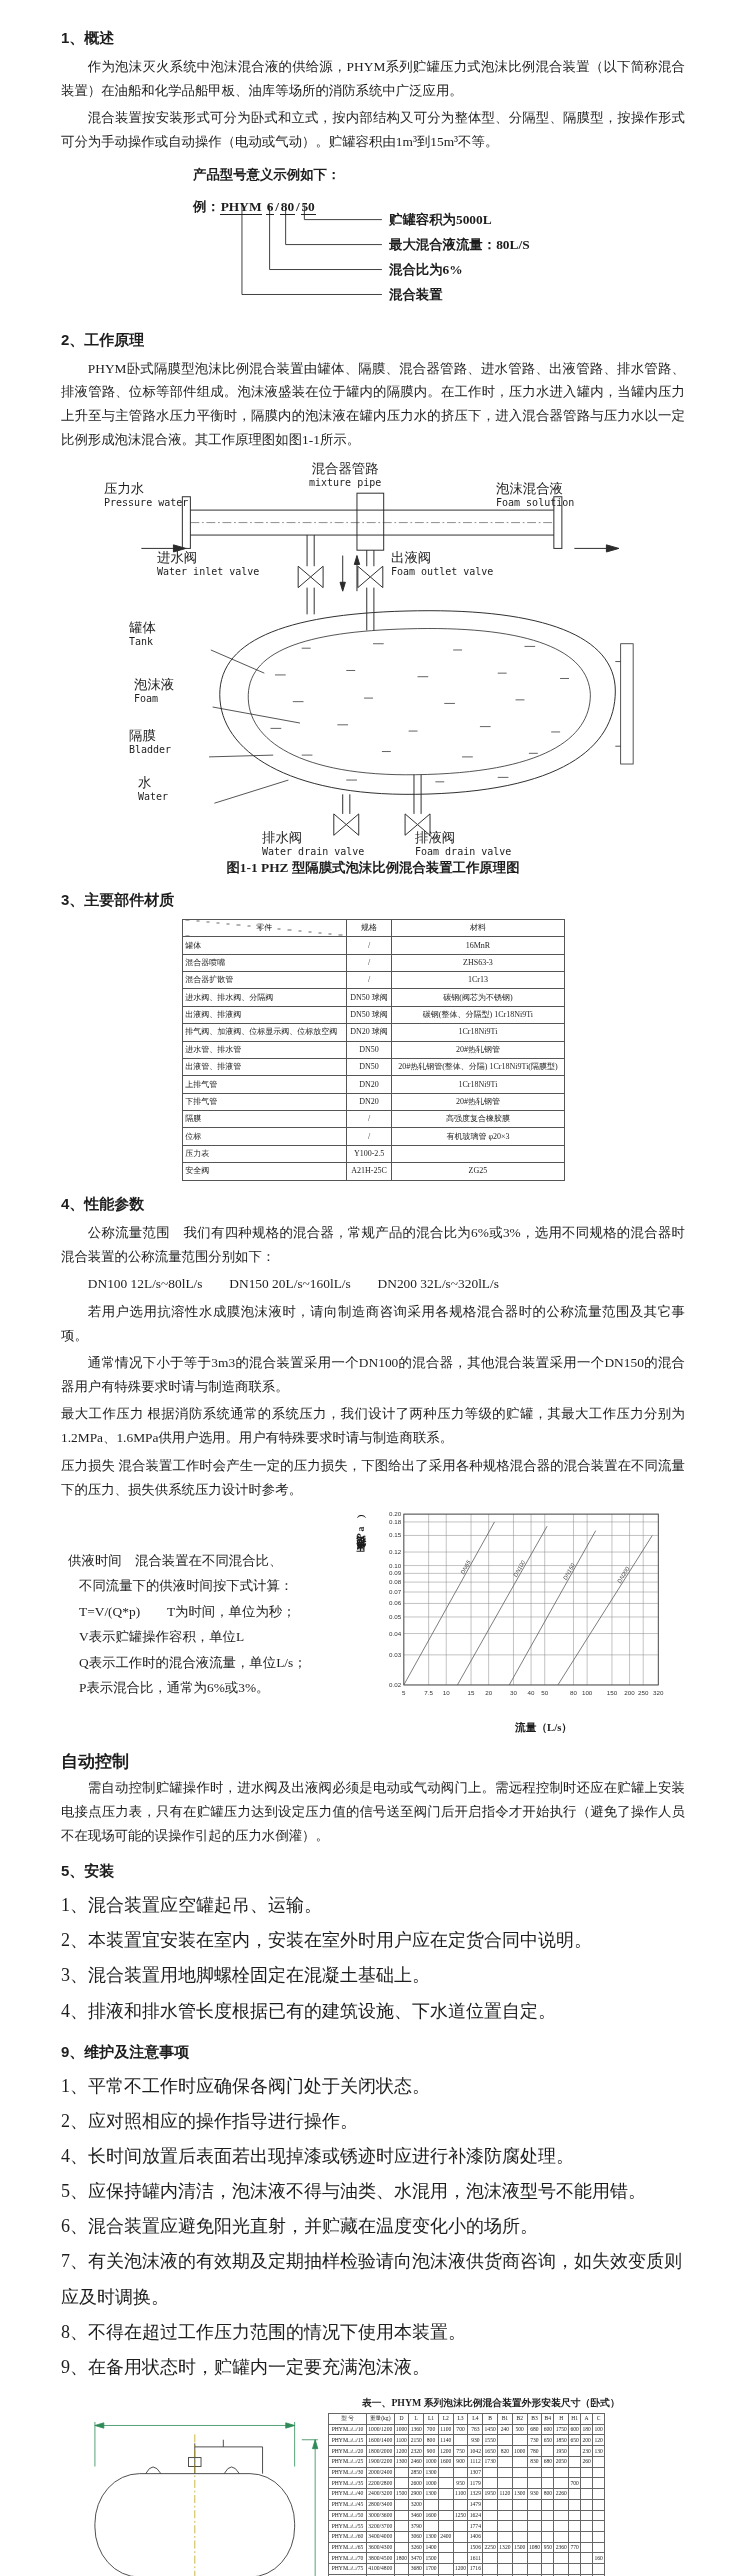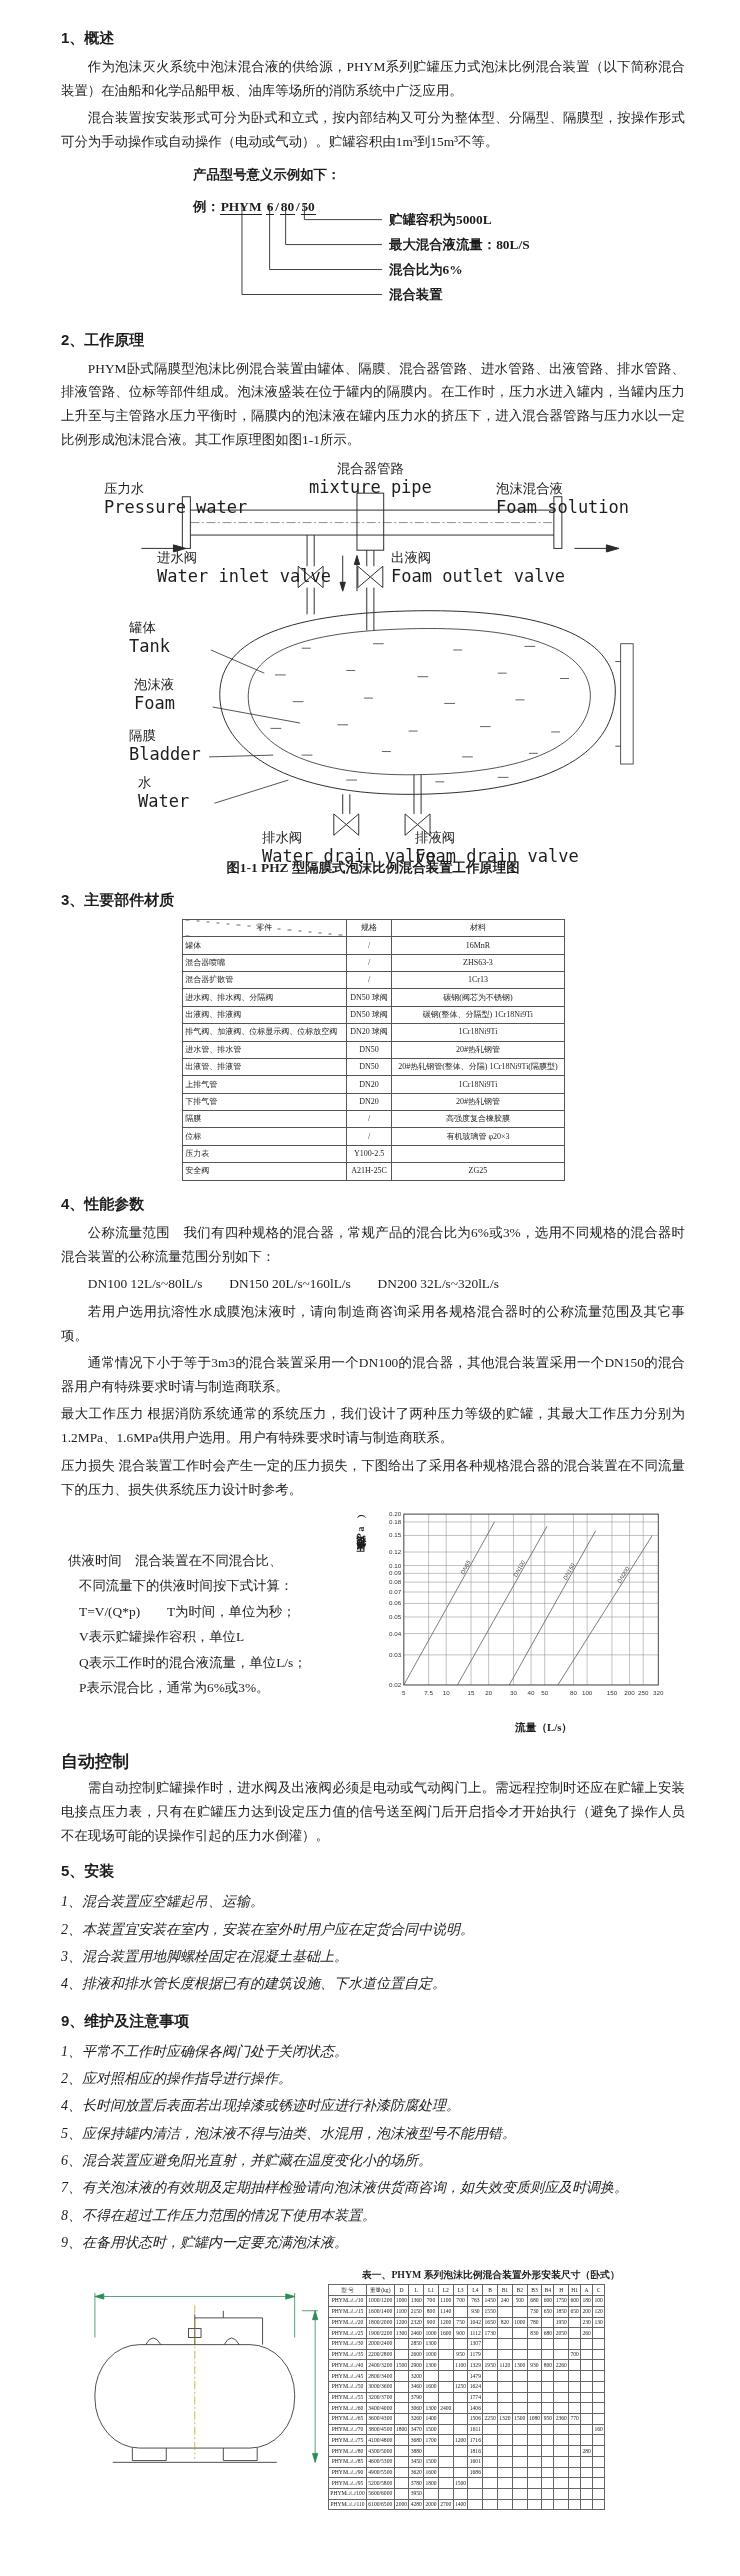--- a/index.html
+++ b/index.html
@@ -3,33 +3,33 @@
 <meta charset="utf-8">
 <style>
   html,body{margin:0;padding:0;background:#ffffff;}
   body{width:740px;height:2576px;overflow:hidden;font-family:"Liberation Serif","DejaVu Serif",serif;color:#1d1d1d;}
   .page{position:relative;width:740px;padding:14.3px 55px 0 61px;box-sizing:border-box;}
   h1{font-family:"Liberation Sans","DejaVu Sans",sans-serif;font-weight:bold;font-size:24px;text-align:center;margin:7.1px 0 1.8px 0;letter-spacing:0.9px;}
   .subtitle{font-size:17px;text-align:center;margin:0 0 12.5px 0;letter-spacing:0.9px;}
   h2{font-family:"Liberation Sans","DejaVu Sans",sans-serif;font-weight:bold;font-size:15px;margin:14.3px 0 7.1px 0;}
   p.body{font-size:13.4px;line-height:1.78;margin:0 0 3.6px 0;text-indent:2em;text-align:justify;}
   p.noindent{text-indent:0;}
-  .num-item{font-size:14px;line-height:1.95;font-style:italic;}
+  .num-item{font-size:18px;line-height:1.95;}
   
   .model-block{position:relative;height:150px;margin:12.5px 0 0 0;font-size:13.4px;}
   .model-intro{position:absolute;left:132px;top:0;font-weight:bold;}
   .model-line{position:absolute;left:132px;top:32px;font-weight:bold;white-space:nowrap;}
   .model-line .tok{border-bottom:1.1px solid #222;padding:0 0.9px;}
   .model-line .sep{padding:0 0.9px;}
   .model-svg{position:absolute;left:0;top:0;}
   .callout{position:absolute;left:328px;font-weight:bold;white-space:nowrap;}
   
   .figure-wrap{position:relative;width:588px;height:394px;margin:9px auto 0 auto;}
   .fig-label{position:absolute;font-size:13.4px;line-height:1.2;white-space:nowrap;}
-  .fig-label .en{font-family:"DejaVu Sans Mono","Liberation Mono",monospace;font-size:17px;display:block;}
+  .fig-label .en{font-family:"DejaVu Sans Mono","Liberation Mono",monospace;font-size:10px;display:block;}
   .fig-caption{text-align:center;font-size:13.4px;font-weight:bold;margin:3.6px 0 1.8px 0;}
   
   table.parts{border-collapse:collapse;margin:9px auto 1.8px auto;width:383px;font-size:8px;}
   table.parts th,table.parts td{border:0.7px solid #555;padding:2.2px 2.7px;text-align:center;line-height:1.5;}
   table.parts th{font-weight:normal;}
   table.parts td:first-child{text-align:left;}
   th.diag{background:linear-gradient(to top right,transparent 49.5%,#666 49.5%,#666 50.5%,transparent 50.5%);}
   
   .perf-row{display:flex;margin-top:5.3px;}
   .supply-col{width:294px;font-size:13.4px;line-height:1.9;padding-top:41px;}

